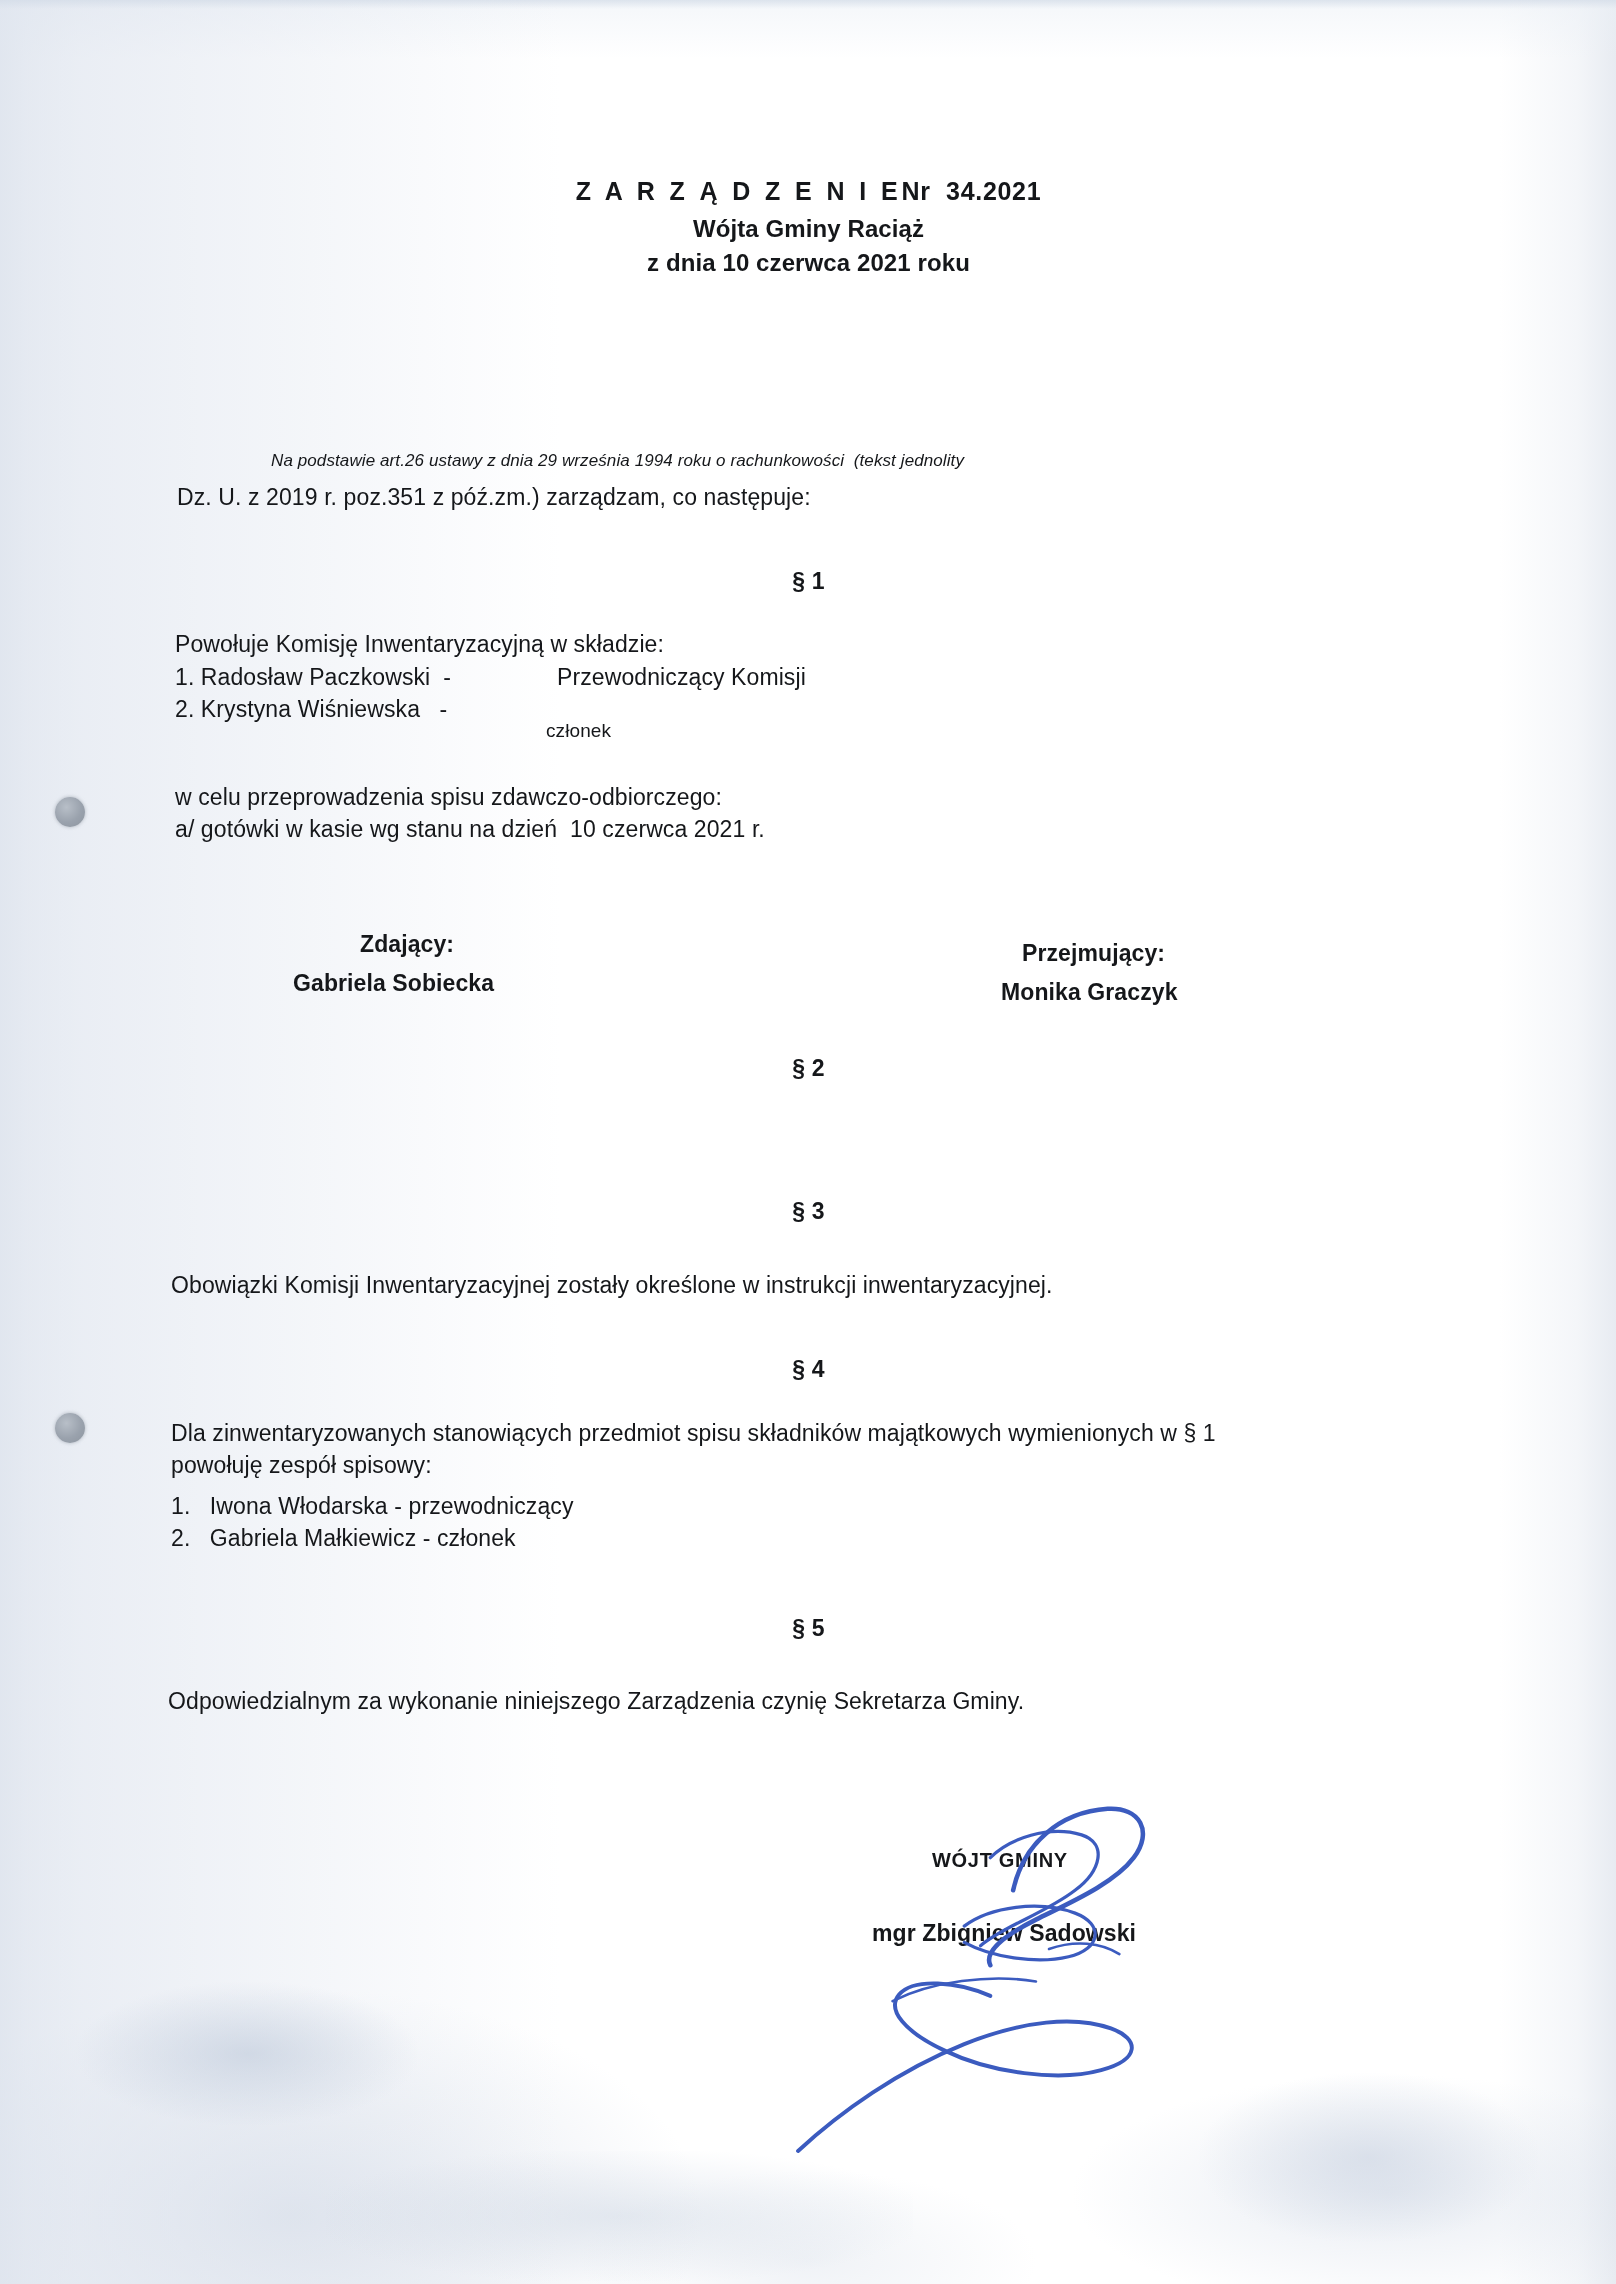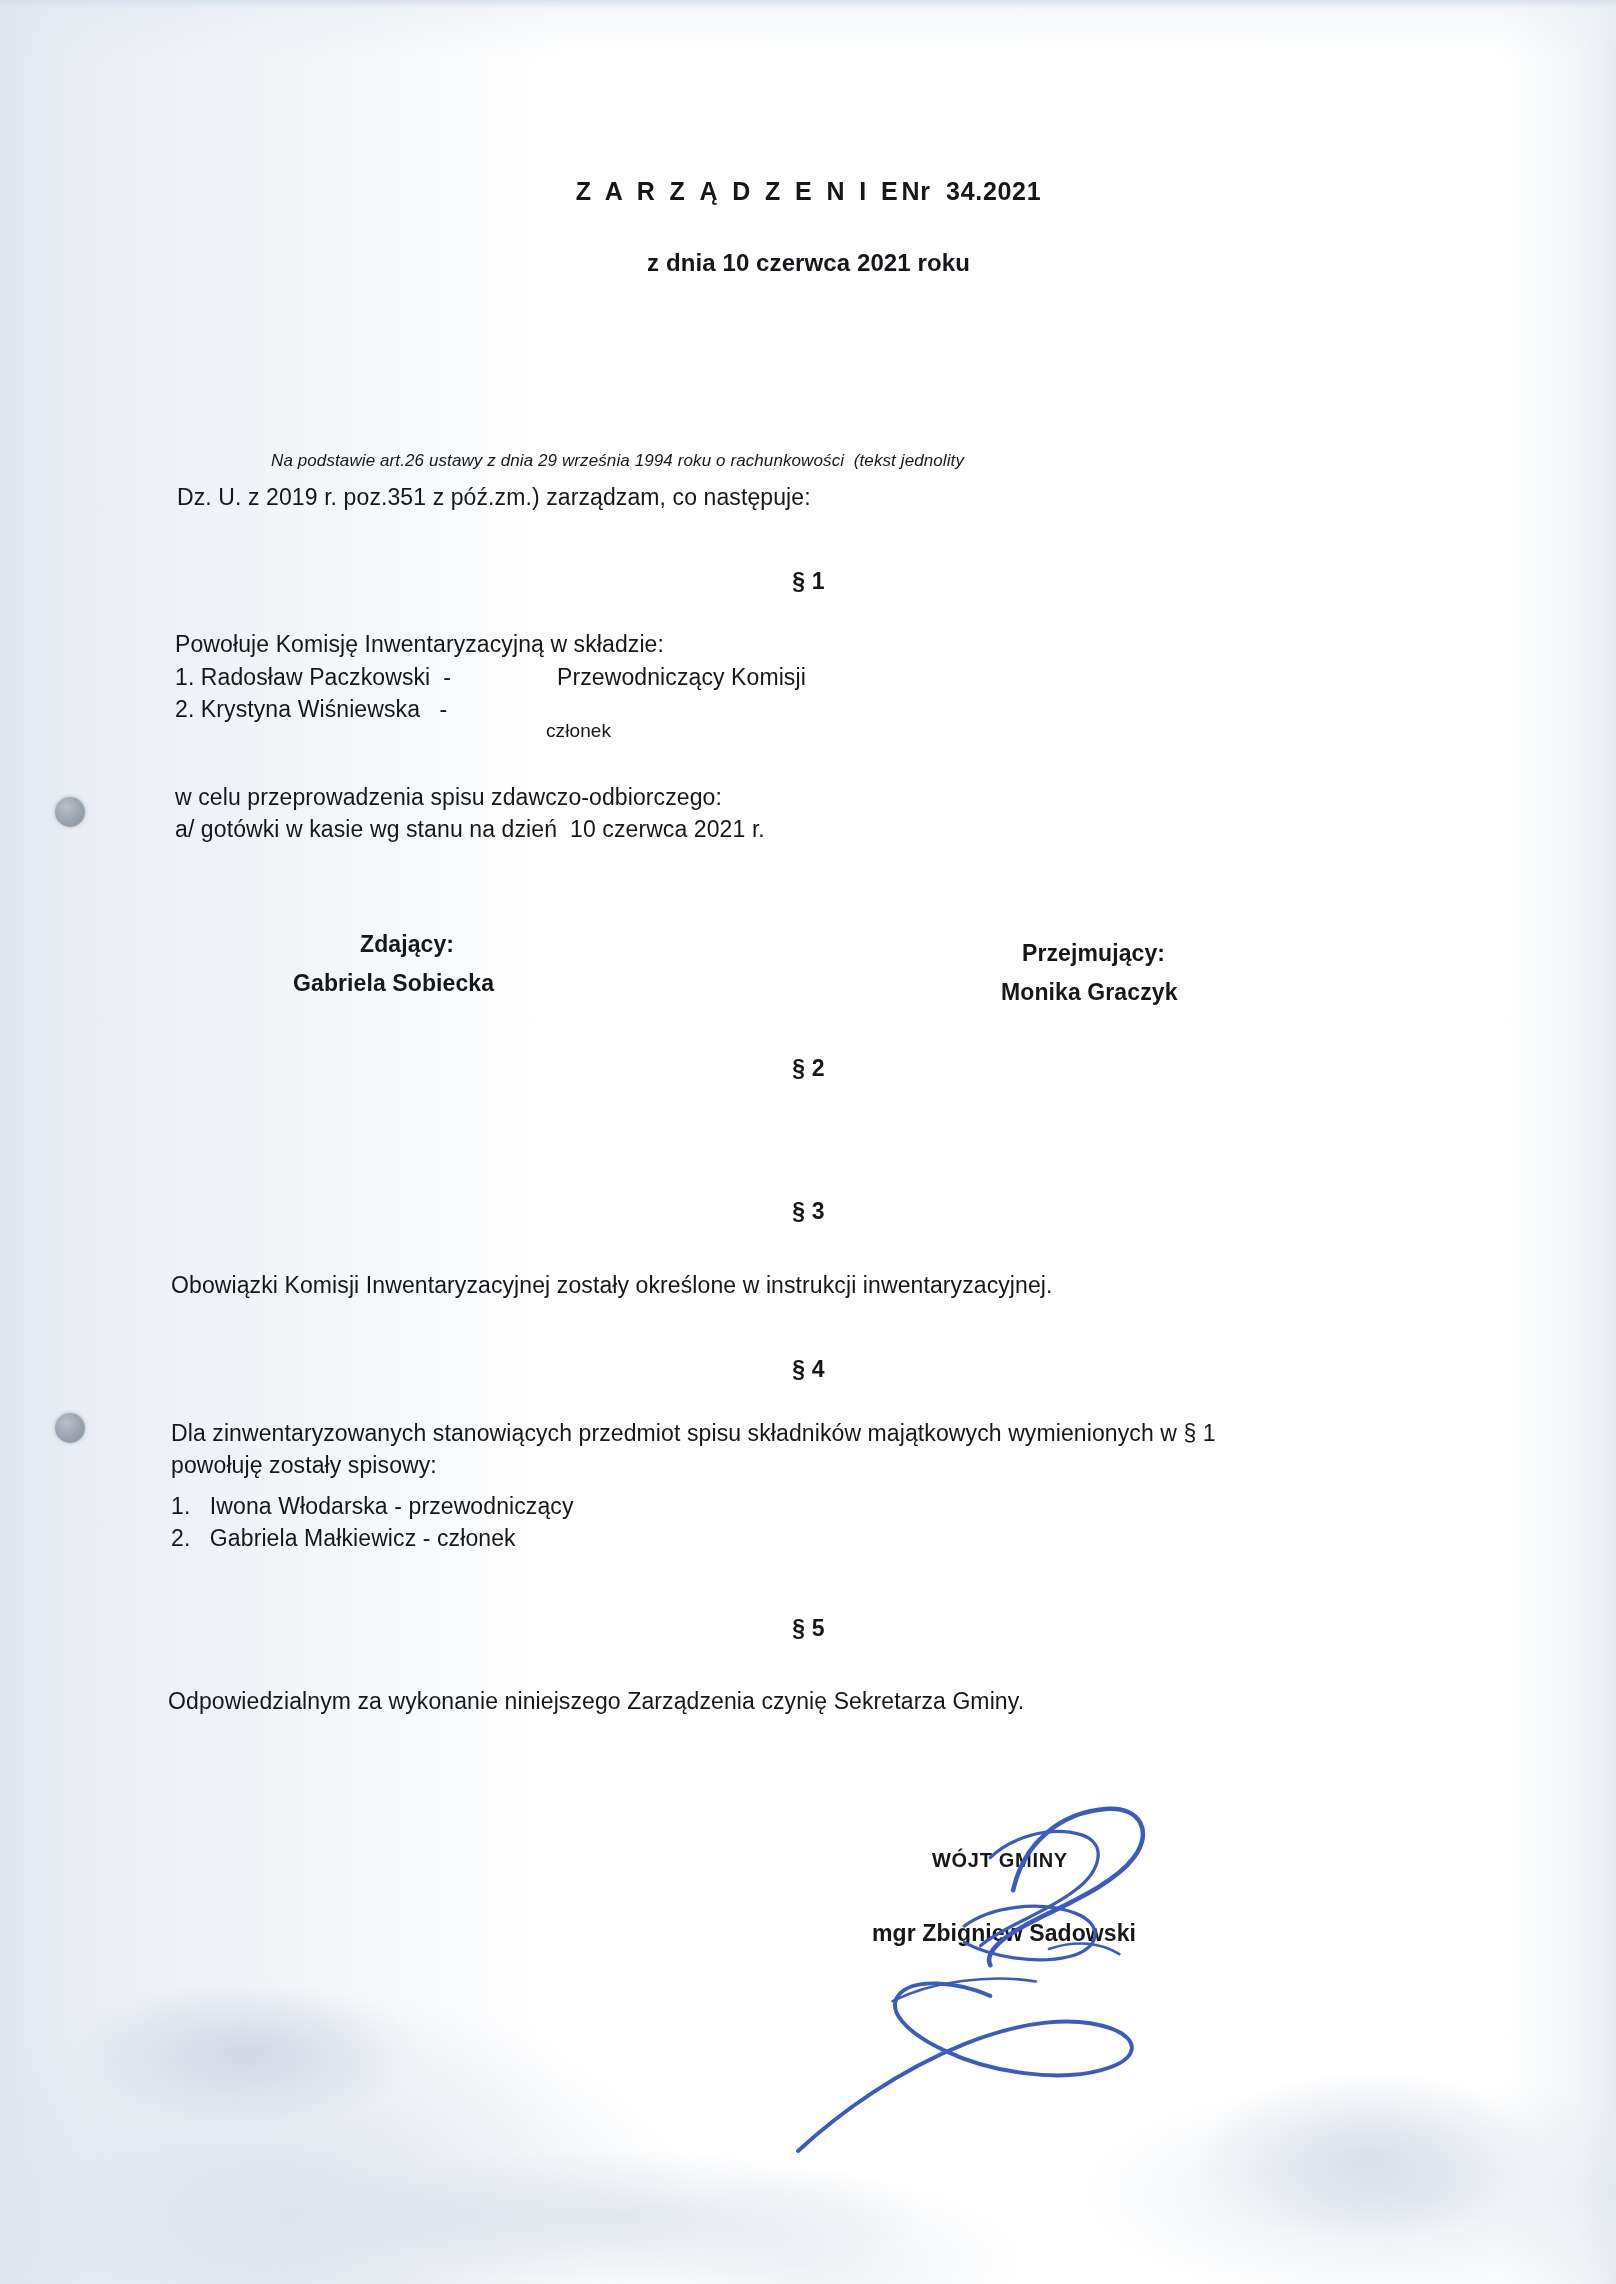--- a/index.html
+++ b/index.html
@@ -195,20 +195,21 @@
   <div class="edge-left"></div>
   <div class="edge-top-band"></div>
 
   <div class="punch p1"></div>
   <div class="punch p2"></div>
 
   <div class="doc">
 
     <div class="line t-title1"><span class="sp">Z A R Z Ą D Z E N I E</span><span>Nr  34.2021</span></div>
 
+    <div class="line t-title2">Wójta Gminy Raciąż</div>
     <div class="line t-title3">z dnia 10 czerwca 2021 roku</div>
 
 
     <div class="line t-basis1">Na podstawie art.26 ustawy z dnia 29 września 1994 roku o rachunkowości  (tekst jednolity</div>
     <div class="line t-basis2">Dz. U. z 2019 r. poz.351 z póź.zm.) zarządzam, co następuje:</div>
 
     <div class="line par par-1">§ 1</div>
 
     <div class="line t-body1">Powołuje Komisję Inwentaryzacyjną w składzie:</div>
     <div class="line t-body2">1. Radosław Paczkowski  -</div>
@@ -224,21 +225,21 @@
     <div class="line sig-right-role">Przejmujący:</div>
     <div class="line sig-right-name">Monika Graczyk</div>
 
     <div class="line par par-2">§ 2</div>
 
     <div class="line par par-3">§ 3</div>
     <div class="line t-p3-body">Obowiązki Komisji Inwentaryzacyjnej zostały określone w instrukcji inwentaryzacyjnej.</div>
 
     <div class="line par par-4">§ 4</div>
     <div class="line t-p4-body1">Dla zinwentaryzowanych stanowiących przedmiot spisu składników majątkowych wymienionych w § 1</div>
-    <div class="line t-p4-body2">powołuję zostały spisowy:</div>
+    <div class="line t-p4-body2">powołuję zespół spisowy:</div>
     <div class="line t-p4-item1">1.   Iwona Włodarska - przewodniczący</div>
     <div class="line t-p4-item2">2.   Gabriela Małkiewicz - członek</div>
 
     <div class="line par par-5">§ 5</div>
     <div class="line t-p5-body">Odpowiedzialnym za wykonanie niniejszego Zarządzenia czynię Sekretarza Gminy.</div>
 
     <div class="line sign-title">WÓJT GMINY</div>
     <div class="line sign-name">mgr Zbigniew Sadowski</div>
 
     <div class="signature">

